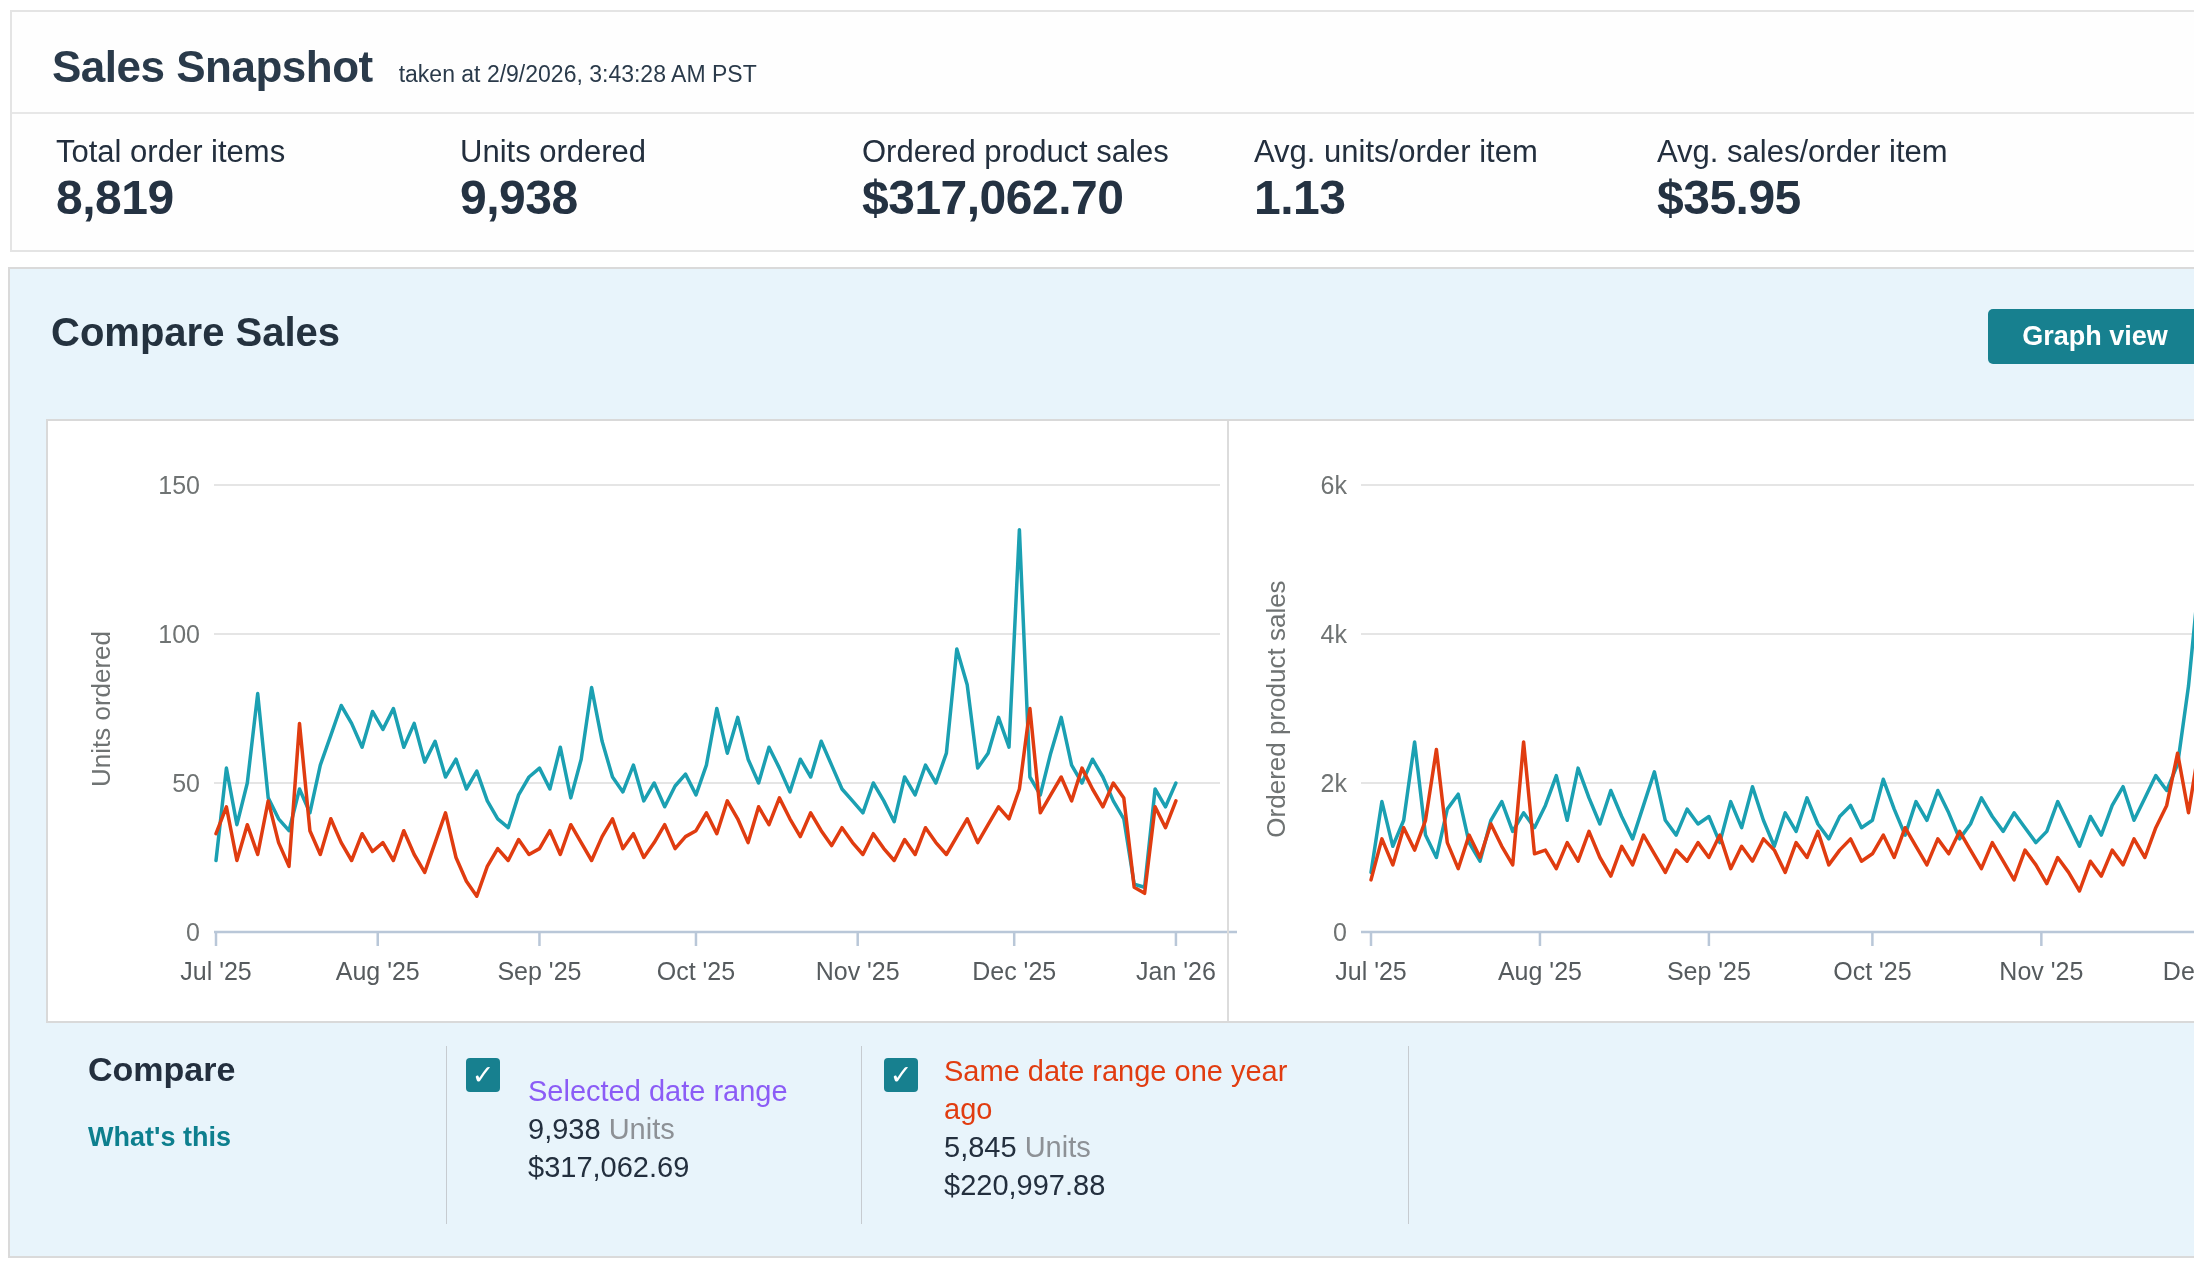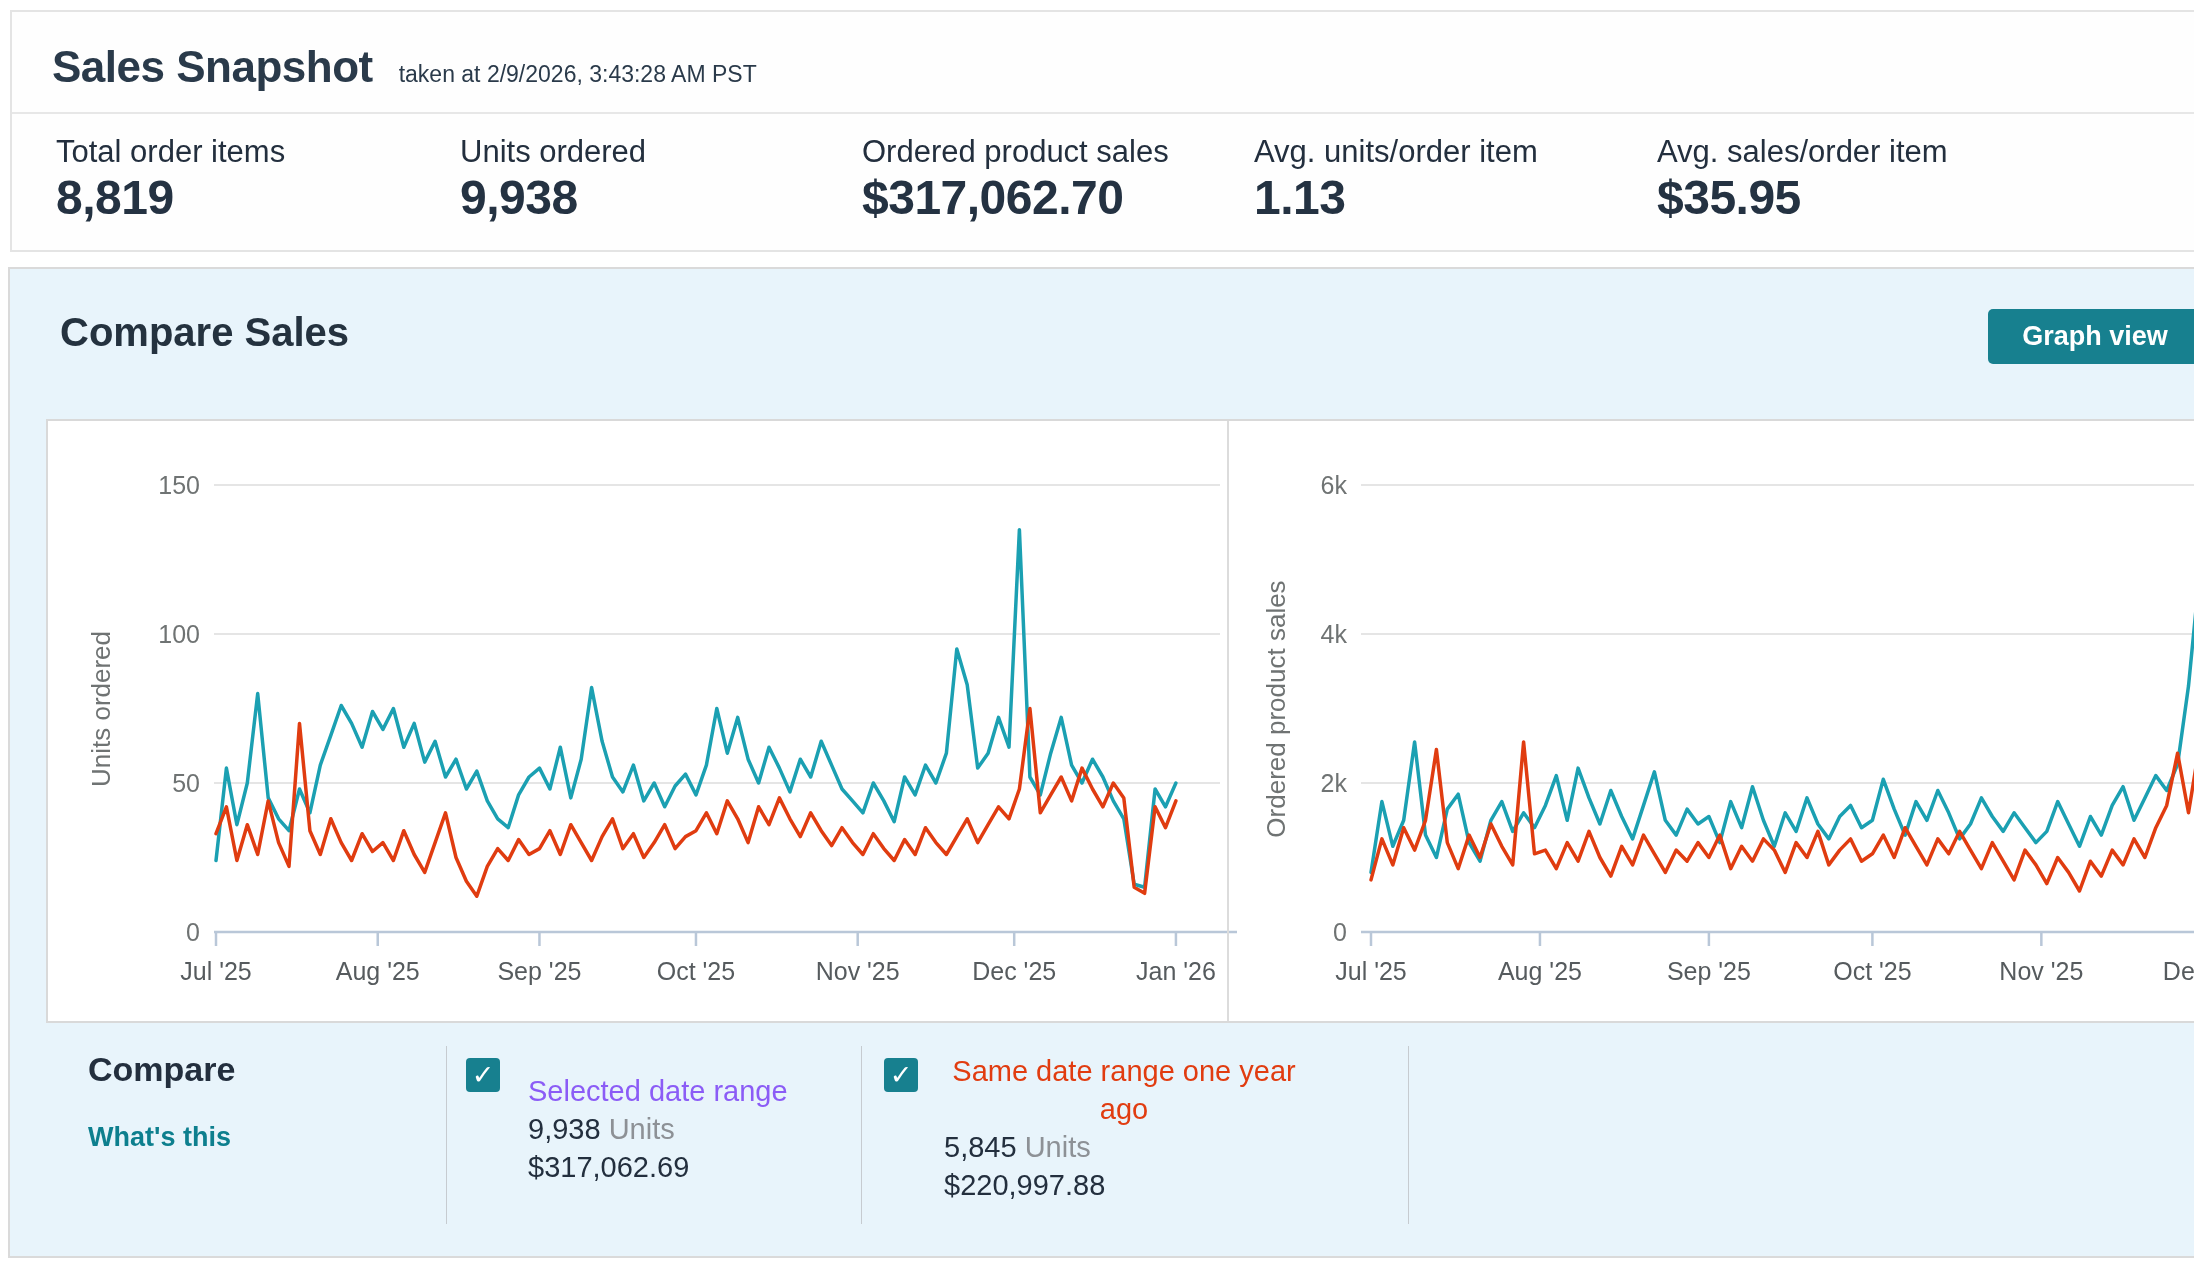--- a/index.html
+++ b/index.html
@@ -14,21 +14,21 @@
   .page-title{font-size:44px;font-weight:700;color:#2a3a4a;letter-spacing:-0.5px;}
   .taken-at{font-size:23px;color:#2a3a4a;}
   .stats-row{display:grid;grid-template-columns:404px 402px 392px 403px auto;
              padding:20px 0 0 44px;}
   .stat-label{font-size:31px;color:#232f3e;}
   .stat-value{font-size:48px;font-weight:700;color:#243242;letter-spacing:-0.5px;}
 
   
   .blue-section{position:absolute;left:8px;top:267px;right:-4px;height:991px;
                 background:#e8f4fb;border:2px solid #dadada;box-sizing:border-box;}
-  .compare-title{position:absolute;left:60px;top:310px;font-size:40px;font-weight:700;color:#24323f;}
+  .compare-title{position:absolute;left:51px;top:310px;font-size:40px;font-weight:700;color:#24323f;}
   .graph-btn{position:absolute;left:1988px;top:309px;width:214px;height:55px;
              background:#17808f;border:none;border-radius:5px;color:#ffffff;
              font-size:27px;font-weight:700;font-family:inherit;text-align:center;cursor:pointer;}
 
   
   .chart-card{position:absolute;left:46px;top:419px;width:2148px;height:600px;
               background:#ffffff;border:2px solid #d9d9d9;border-right:none;
               box-sizing:content-box;overflow:hidden;}
   .chart-half{position:absolute;top:0;height:600px;}
   .chart-left{left:0;width:1179px;}
@@ -44,21 +44,21 @@
   .divider-1{left:446px;} .divider-2{left:861px;} .divider-3{left:1408px;}
   .checkbox{position:absolute;width:34px;height:34px;background:#17808f;border-radius:4px;
             top:1058px;cursor:pointer;}
   .checkbox-1{left:466px;} .checkbox-2{left:884px;}
   .check-glyph{position:absolute;left:0;top:0;width:34px;height:34px;color:#ffffff;
                font-size:27px;line-height:34px;text-align:center;}
   .check-glyph::after{content:"\2713";}
   .legend-item{position:absolute;top:1052px;}
   .legend-item-1{left:528px;width:360px;} .legend-item-2{left:944px;width:360px;}
   .legend-label{font-size:29px;line-height:38px;}
-  .legend-label.teal{color:#8b5cf6;margin-top:20px;} .legend-label.red{color:#e13c10;text-align:center;}
+  .legend-label.teal{color:#8b5cf6;margin-top:20px;} .legend-label.red{color:#e13c10;}
   .legend-units{font-size:29px;line-height:38px;color:#232f3e;}
   .legend-units .units-word{color:#8d9196;}
   .legend-sales{font-size:29px;line-height:38px;color:#232f3e;}
 </style>
 </head>
 <body>
 
 <div class="page">
 
   <div class="top-box">

